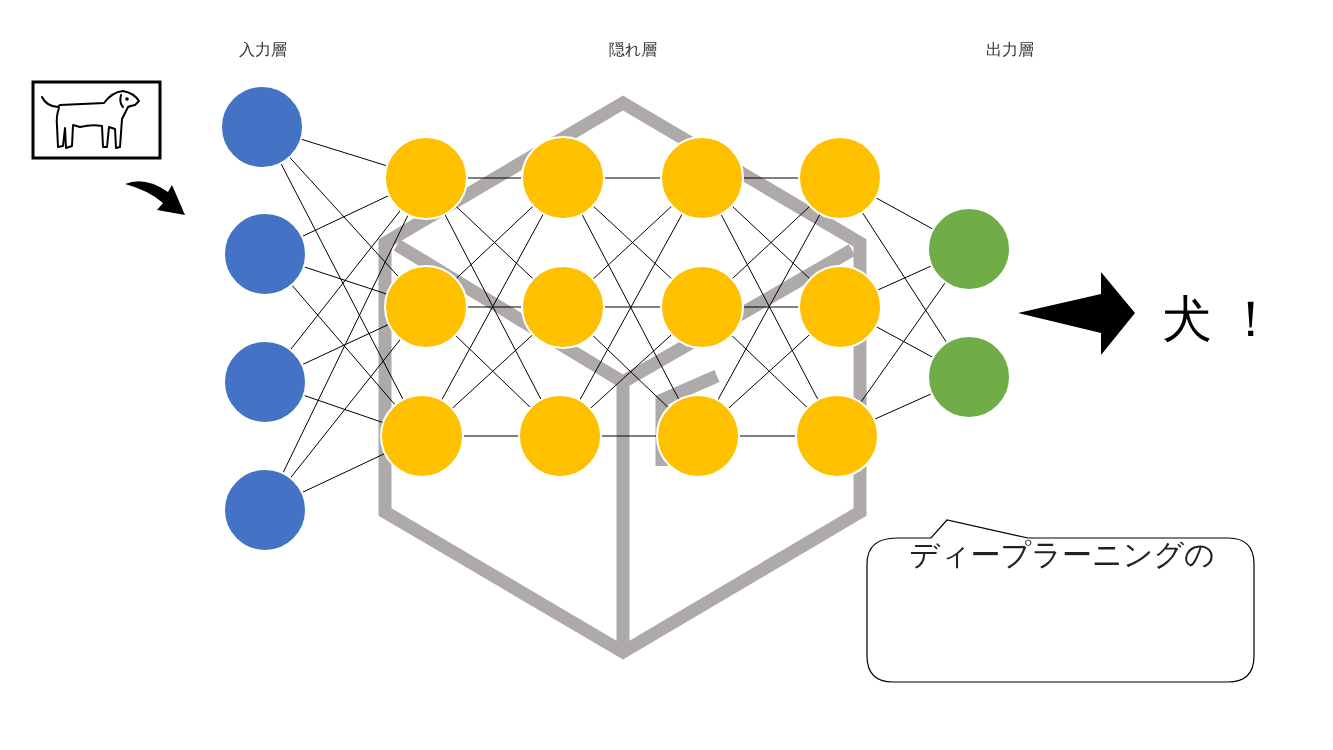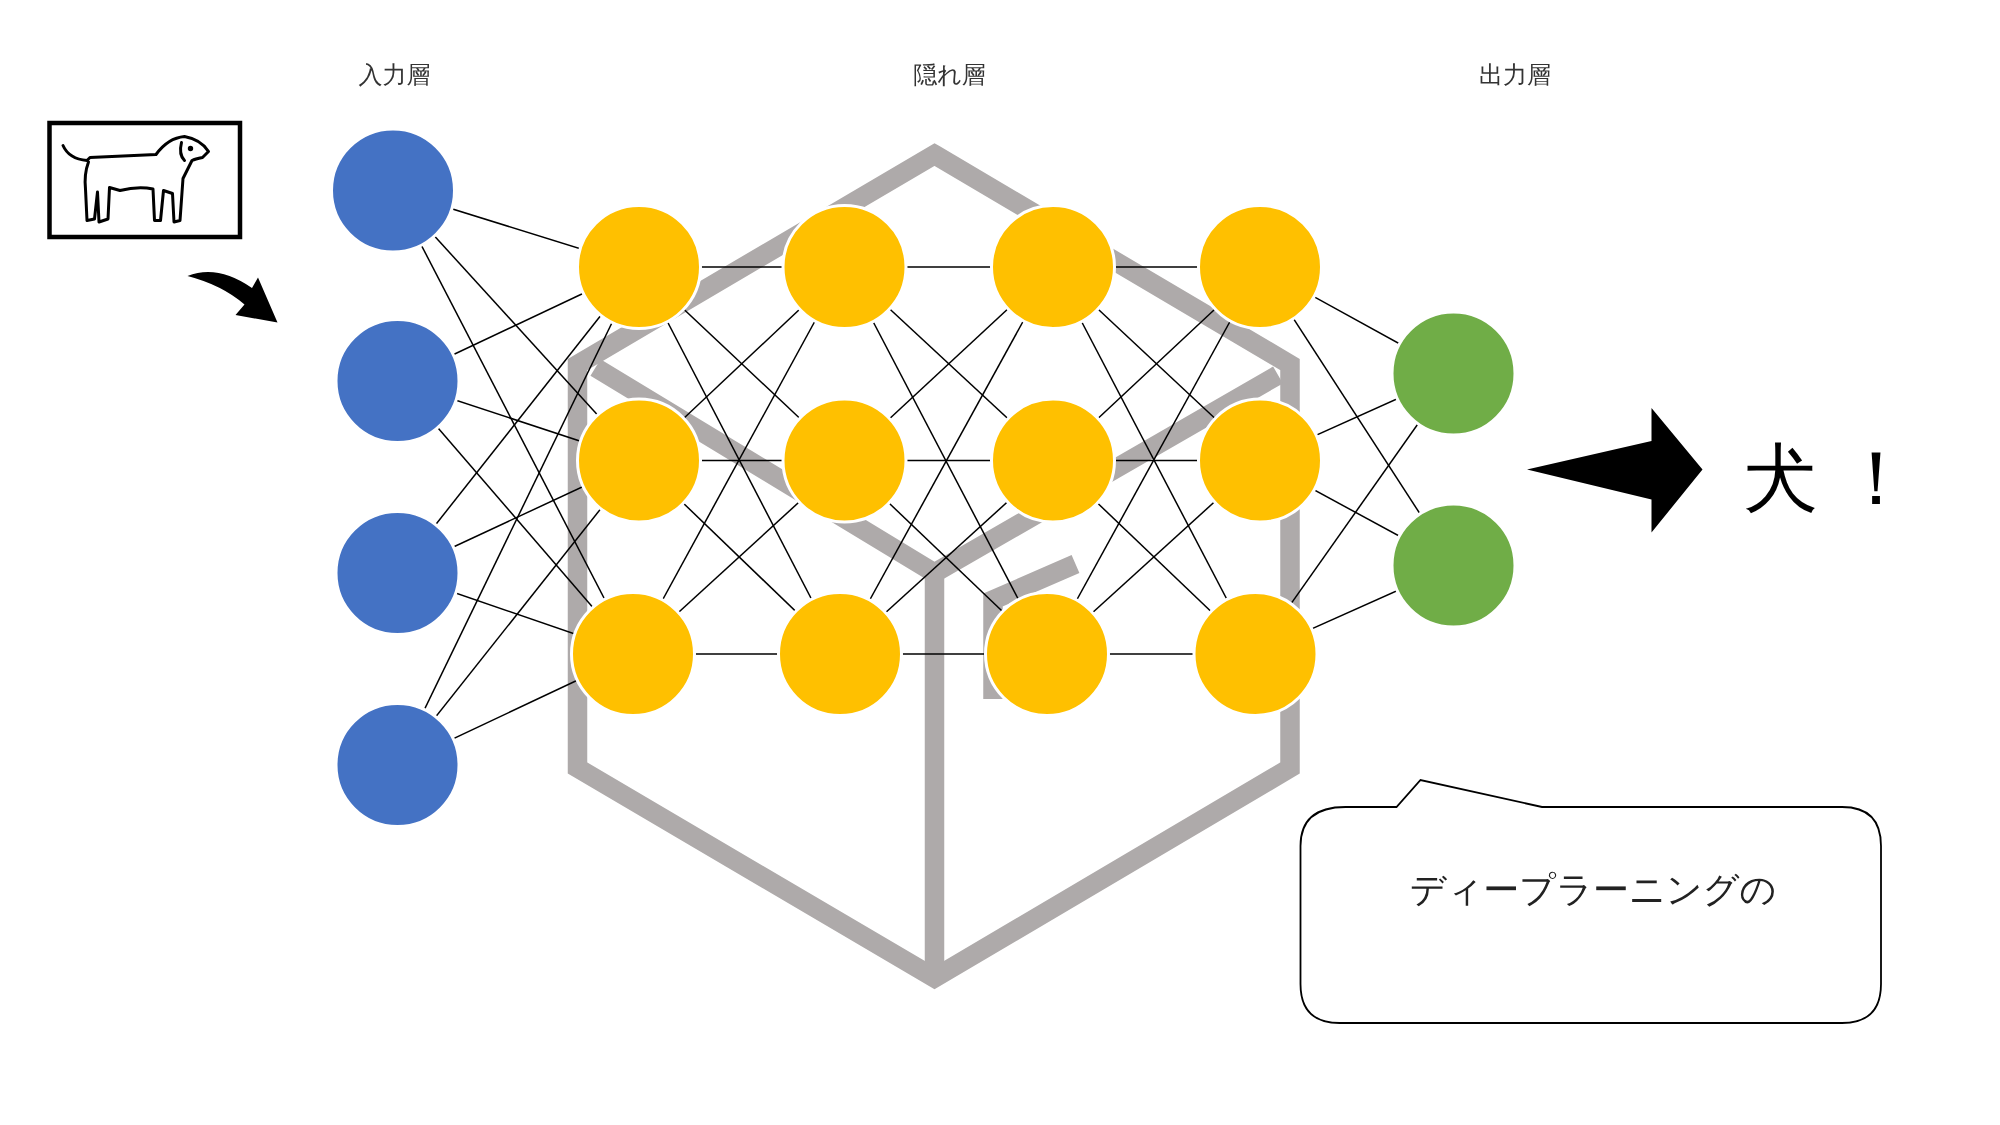--- a/index.html
+++ b/index.html
@@ -3,22 +3,22 @@
 <meta charset="utf-8">
 <style>
   html, body { margin: 0; padding: 0; background: #ffffff; }
   body { width: 1333px; height: 750px; position: relative; overflow: hidden;
          font-family: "DejaVu Sans", "Liberation Sans", sans-serif; }
   svg.diagram { position: absolute; left: 0; top: 0; }
   .layer-label { position: absolute; font-size: 16px; color: #333333; white-space: nowrap;
                  transform: translateX(-50%); }
   .result-text { position: absolute; left: 1162px; top: 286px; font-size: 50px; color: #000;
                  letter-spacing: 14px; white-space: nowrap; }
-  .bubble-text { position: absolute; left: 870px; top: 572px; width: 384px; text-align: center;
-                 font-size: 24px; line-height: 42px; color: #222; }
+  .bubble-text { position: absolute; left: 870px; top: 534px; width: 384px; text-align: center;
+                 font-size: 30px; line-height: 42px; color: #222; }
 </style>
 </head>
 <body>
 
 <svg class="diagram" width="1333" height="750" viewBox="0 0 1333 750" xmlns="http://www.w3.org/2000/svg">
 
   <g fill="none" stroke="#AEAAAA" stroke-width="13" stroke-linejoin="miter">
     <polygon points="623,103 860,243 860,512 623,652 385,512 385,243"></polygon>
     <polyline points="397,245 623,382 852,250"></polyline>
     <line x1="623" y1="382" x2="623" y2="652"></line>

